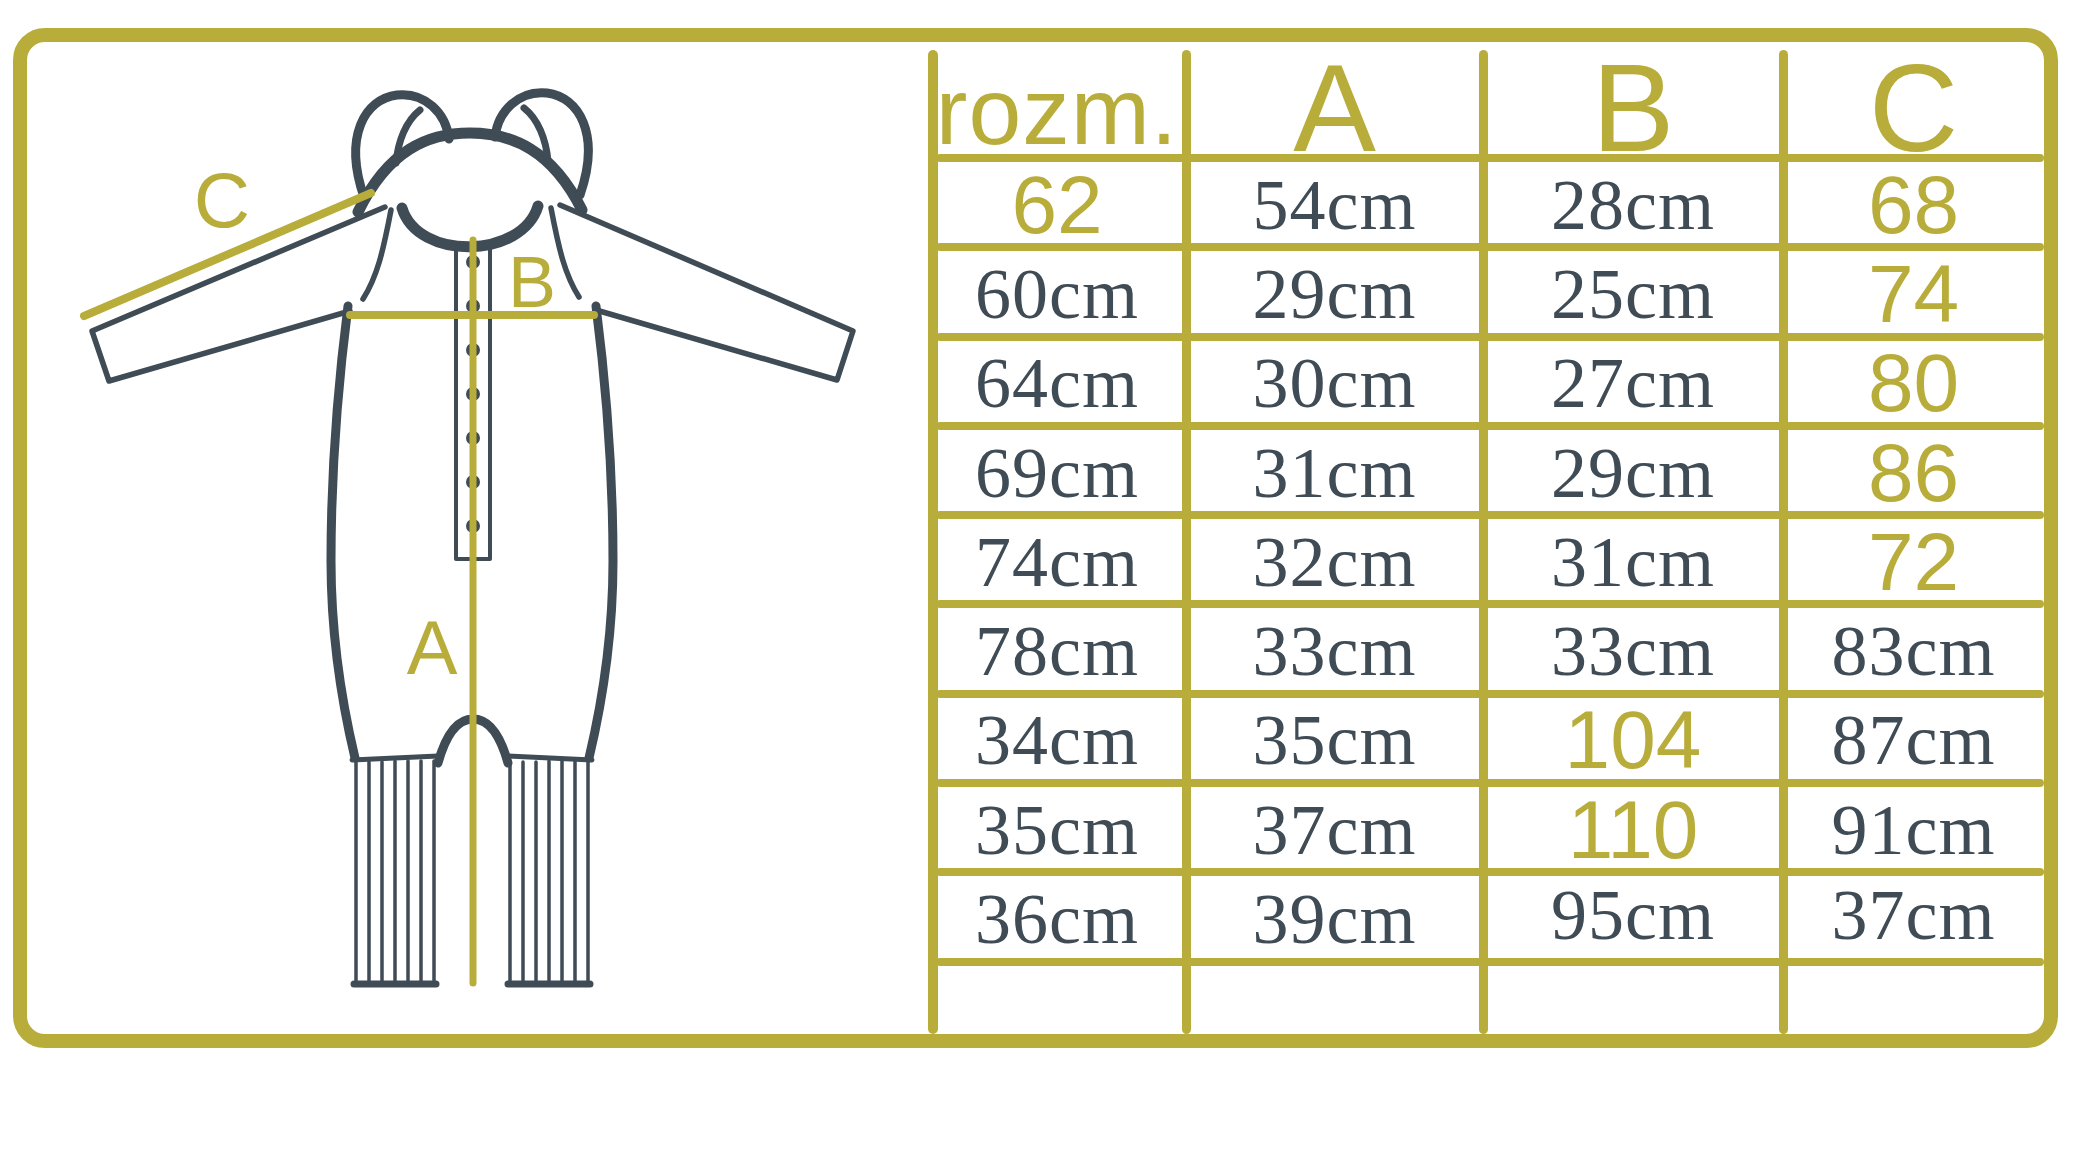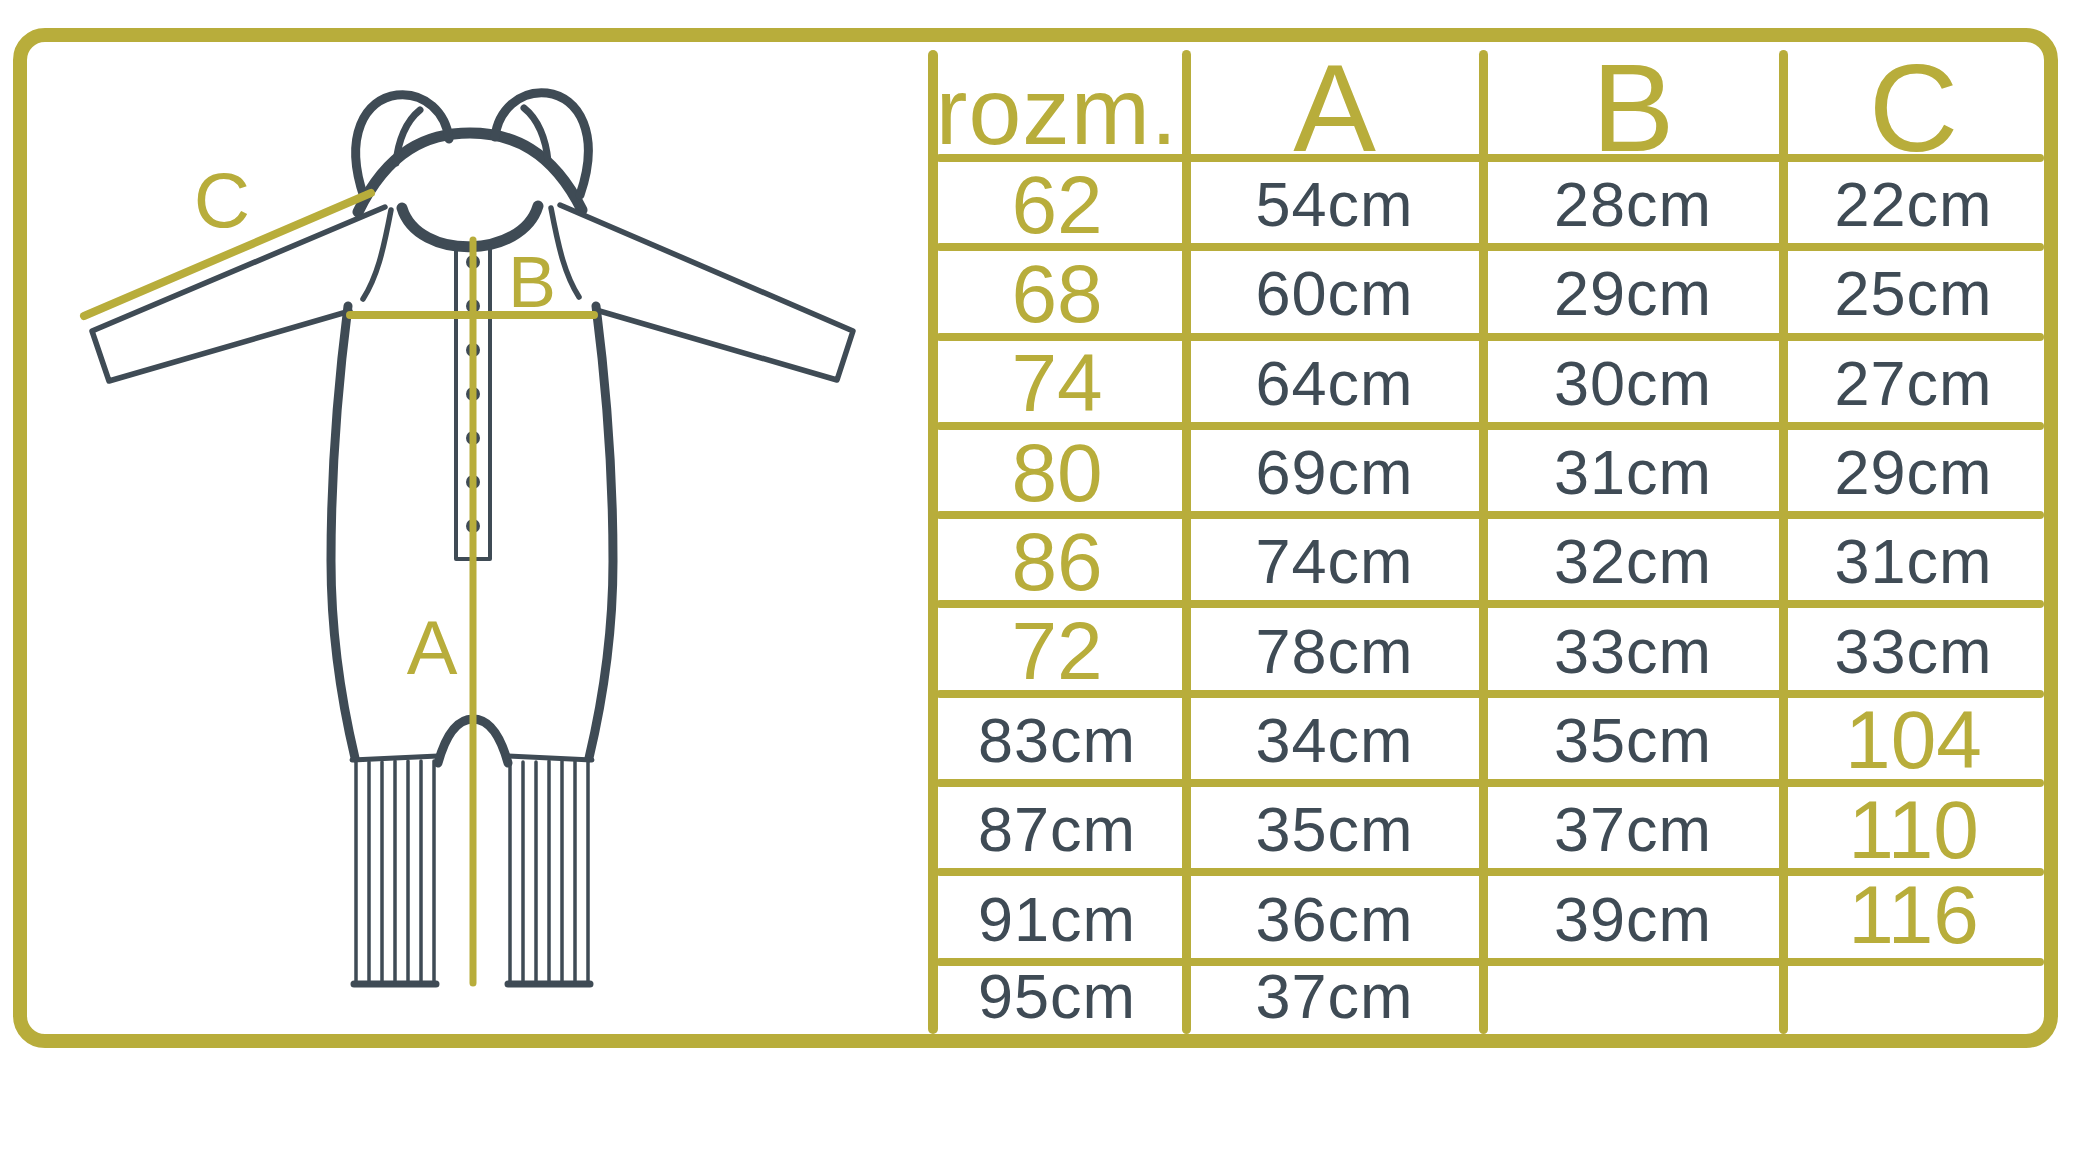--- a/index.html
+++ b/index.html
@@ -25,21 +25,21 @@
   .tbl{
     position:absolute;left:928px;top:41px;width:1116px;height:994px;
     display:grid;
     grid-template-columns:258px 297px 300px 261px;
     grid-template-rows:117px repeat(9, 89.3px) 73.4px;
   }
   .cell{display:flex;align-items:center;justify-content:center;line-height:1;}
   .hdr-size{color:var(--olive);font-size:95px;letter-spacing:1px;transform:translateY(12px);}
   .hdr-letter{color:var(--olive);font-size:124px;transform:translateY(8px);}
   .size{color:var(--olive);font-size:82px;transform:translateY(2px);text-align:center;}
-  .val{color:var(--slate);font-size:63px;letter-spacing:1px;transform:translateY(2px);}
+  .val{color:var(--slate);font-size:72px;letter-spacing:1px;transform:translateY(2px);font-family:Liberation Serif, serif;}
   .lastrow{transform:translateY(-2px);}
 </style>
 </head>
 <body>
 
 <div class="canvas">
 
   <div class="frame"></div>
 
   <svg class="garment" viewBox="0 0 2076 1176">
@@ -102,21 +102,20 @@
 
   <div class="tbl">
     <div class="cell hdr-size">rozm.</div>
     <div class="cell hdr-letter">A</div>
     <div class="cell hdr-letter">B</div>
     <div class="cell hdr-letter">C</div>
 
     <div class="cell size">62</div>
     <div class="cell val">54cm</div>
     <div class="cell val">28cm</div>
-    <div class="cell val">22cm</div>
 
     <div class="cell size">68</div>
     <div class="cell val">60cm</div>
     <div class="cell val">29cm</div>
     <div class="cell val">25cm</div>
 
     <div class="cell size">74</div>
     <div class="cell val">64cm</div>
     <div class="cell val">30cm</div>
     <div class="cell val">27cm</div>
@@ -143,18 +142,17 @@
     <div class="cell size">104</div>
     <div class="cell val">87cm</div>
     <div class="cell val">35cm</div>
     <div class="cell val">37cm</div>
 
     <div class="cell size">110</div>
     <div class="cell val">91cm</div>
     <div class="cell val">36cm</div>
     <div class="cell val">39cm</div>
 
-    <div class="cell size lastrow">116</div>
     <div class="cell val lastrow">95cm</div>
     <div class="cell val lastrow">37cm</div>
   </div>
 
 </div>
 
 </body></html>

